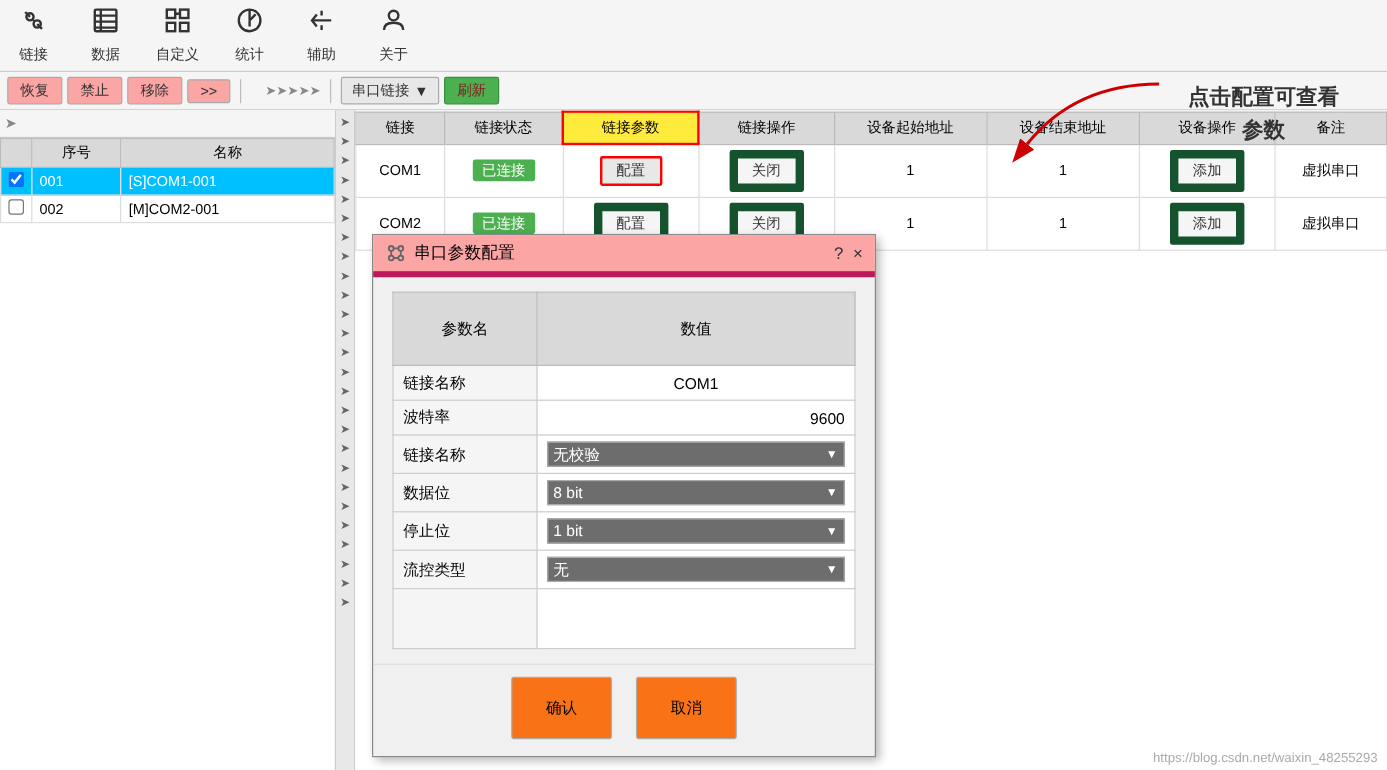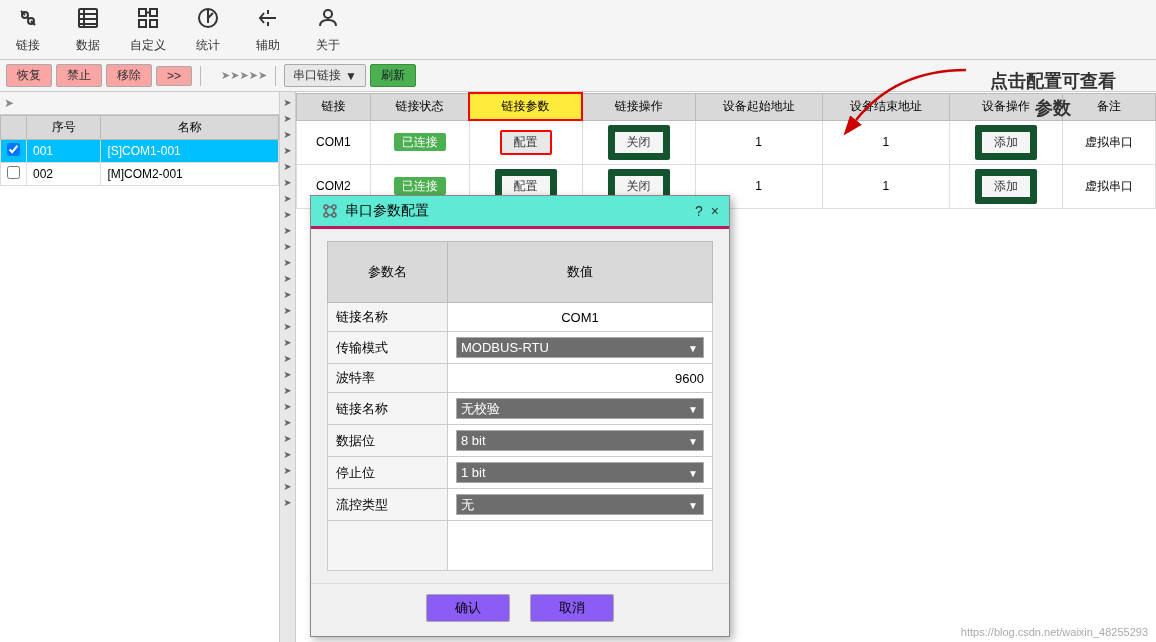--- a/index.html
+++ b/index.html
@@ -21,21 +21,21 @@
     
     .second-toolbar {
       display: flex; align-items: center; background: #f5f5f5;
       border-bottom: 1px solid #ccc; padding: 3px 6px; gap: 4px; height: 32px;
     }
     .btn-small {
       padding: 2px 10px; font-size: 12px; background: #fca5a5;
       border: 1px solid #aaa; cursor: pointer; border-radius: 2px; color: #333;
     }
     .btn-green {
-      background: #4caf50; color: #0f172a; border: 1px solid #388e3c;
+      background: #4caf50; color: #7f1d1d; border: 1px solid #388e3c;
     }
     .separator { width: 1px; height: 20px; background: #bbb; margin: 0 4px; }
     .dropdown-btn {
       padding: 2px 8px; font-size: 12px; background: #e8e8e8;
       border: 1px solid #aaa; cursor: pointer; border-radius: 2px; color: #333;
       display: flex; align-items: center; gap: 4px;
     }
 
     
     .main-layout { display: flex; height: calc(642px - 92px); }
@@ -92,21 +92,21 @@
     }
     .arrow-svg { position: absolute; top: 60px; right: 180px; }
     .modal {
       position: absolute; top: 195px; left: 310px;
       width: 420px; background: #f0f0f0;
       border: 1px solid #888; box-shadow: 3px 3px 8px rgba(0,0,0,0.3);
       pointer-events: all;
     }
     .modal-titlebar {
       display: flex; align-items: center; justify-content: space-between;
-      background: #5eead4; border-bottom: 3px solid #be185d;
+      background: #fca5a5; border-bottom: 5px solid #be185d;
       padding: 6px 10px; font-size: 14px;
     }
     .modal-title-left { display: flex; align-items: center; gap: 6px; }
     .modal-icons { display: flex; align-items: center; gap: 8px; }
     .modal-icon-btn { cursor: pointer; font-size: 14px; color: #333; }
     .modal-body { padding: 12px 16px; }
     .modal-table { width: 100%; border-collapse: collapse; }
     .modal-table th {
       background: #d9d9d9; border: 1px solid #bbb; padding: 21px 10px;
       font-size: 13px; font-weight: normal; text-align: center;
@@ -124,21 +124,21 @@
     .select-wrapper { position: relative; }
     .select-wrapper::after {
       content: '▼'; position: absolute; right: 6px; top: 50%; transform: translateY(-50%);
       color: white; font-size: 10px; pointer-events: none;
     }
     .modal-footer {
       display: flex; justify-content: center; gap: 20px;
       padding: 10px 16px 14px; border-top: 1px solid #ddd;
     }
     .modal-btn {
-      padding: 4px 28px; font-size: 13px; background: #8b5cf6;
+      padding: 16px 28px; font-size: 13px; background: #f97316;
       border: 1px solid #aaa; cursor: pointer; border-radius: 2px;
     }
     .empty-row td { height: 50px; }
 
     .watermark {
       position: absolute; bottom: 4px; right: 8px;
       font-size: 11px; color: #aaa; padding-left: 44px;
     }
   </style>
 </head>
@@ -386,30 +386,20 @@
             <th>参数名</th>
             <th>数值</th>
           </tr>
         </thead>
         <tbody>
           <tr>
             <td>链接名称</td>
             <td style="text-align:center;">COM1</td>
           </tr>
           <tr>
-            <td>传输模式</td>
-            <td>
-              <div class="select-wrapper">
-                <select class="modal-select">
-                  <option>MODBUS-RTU</option>
-                </select>
-              </div>
-            </td>
-          </tr>
-          <tr>
             <td>波特率</td>
             <td style="text-align:right;">9600</td>
           </tr>
           <tr>
             <td>链接名称</td>
             <td>
               <div class="select-wrapper">
                 <select class="modal-select">
                   <option>无校验</option>
                 </select>

